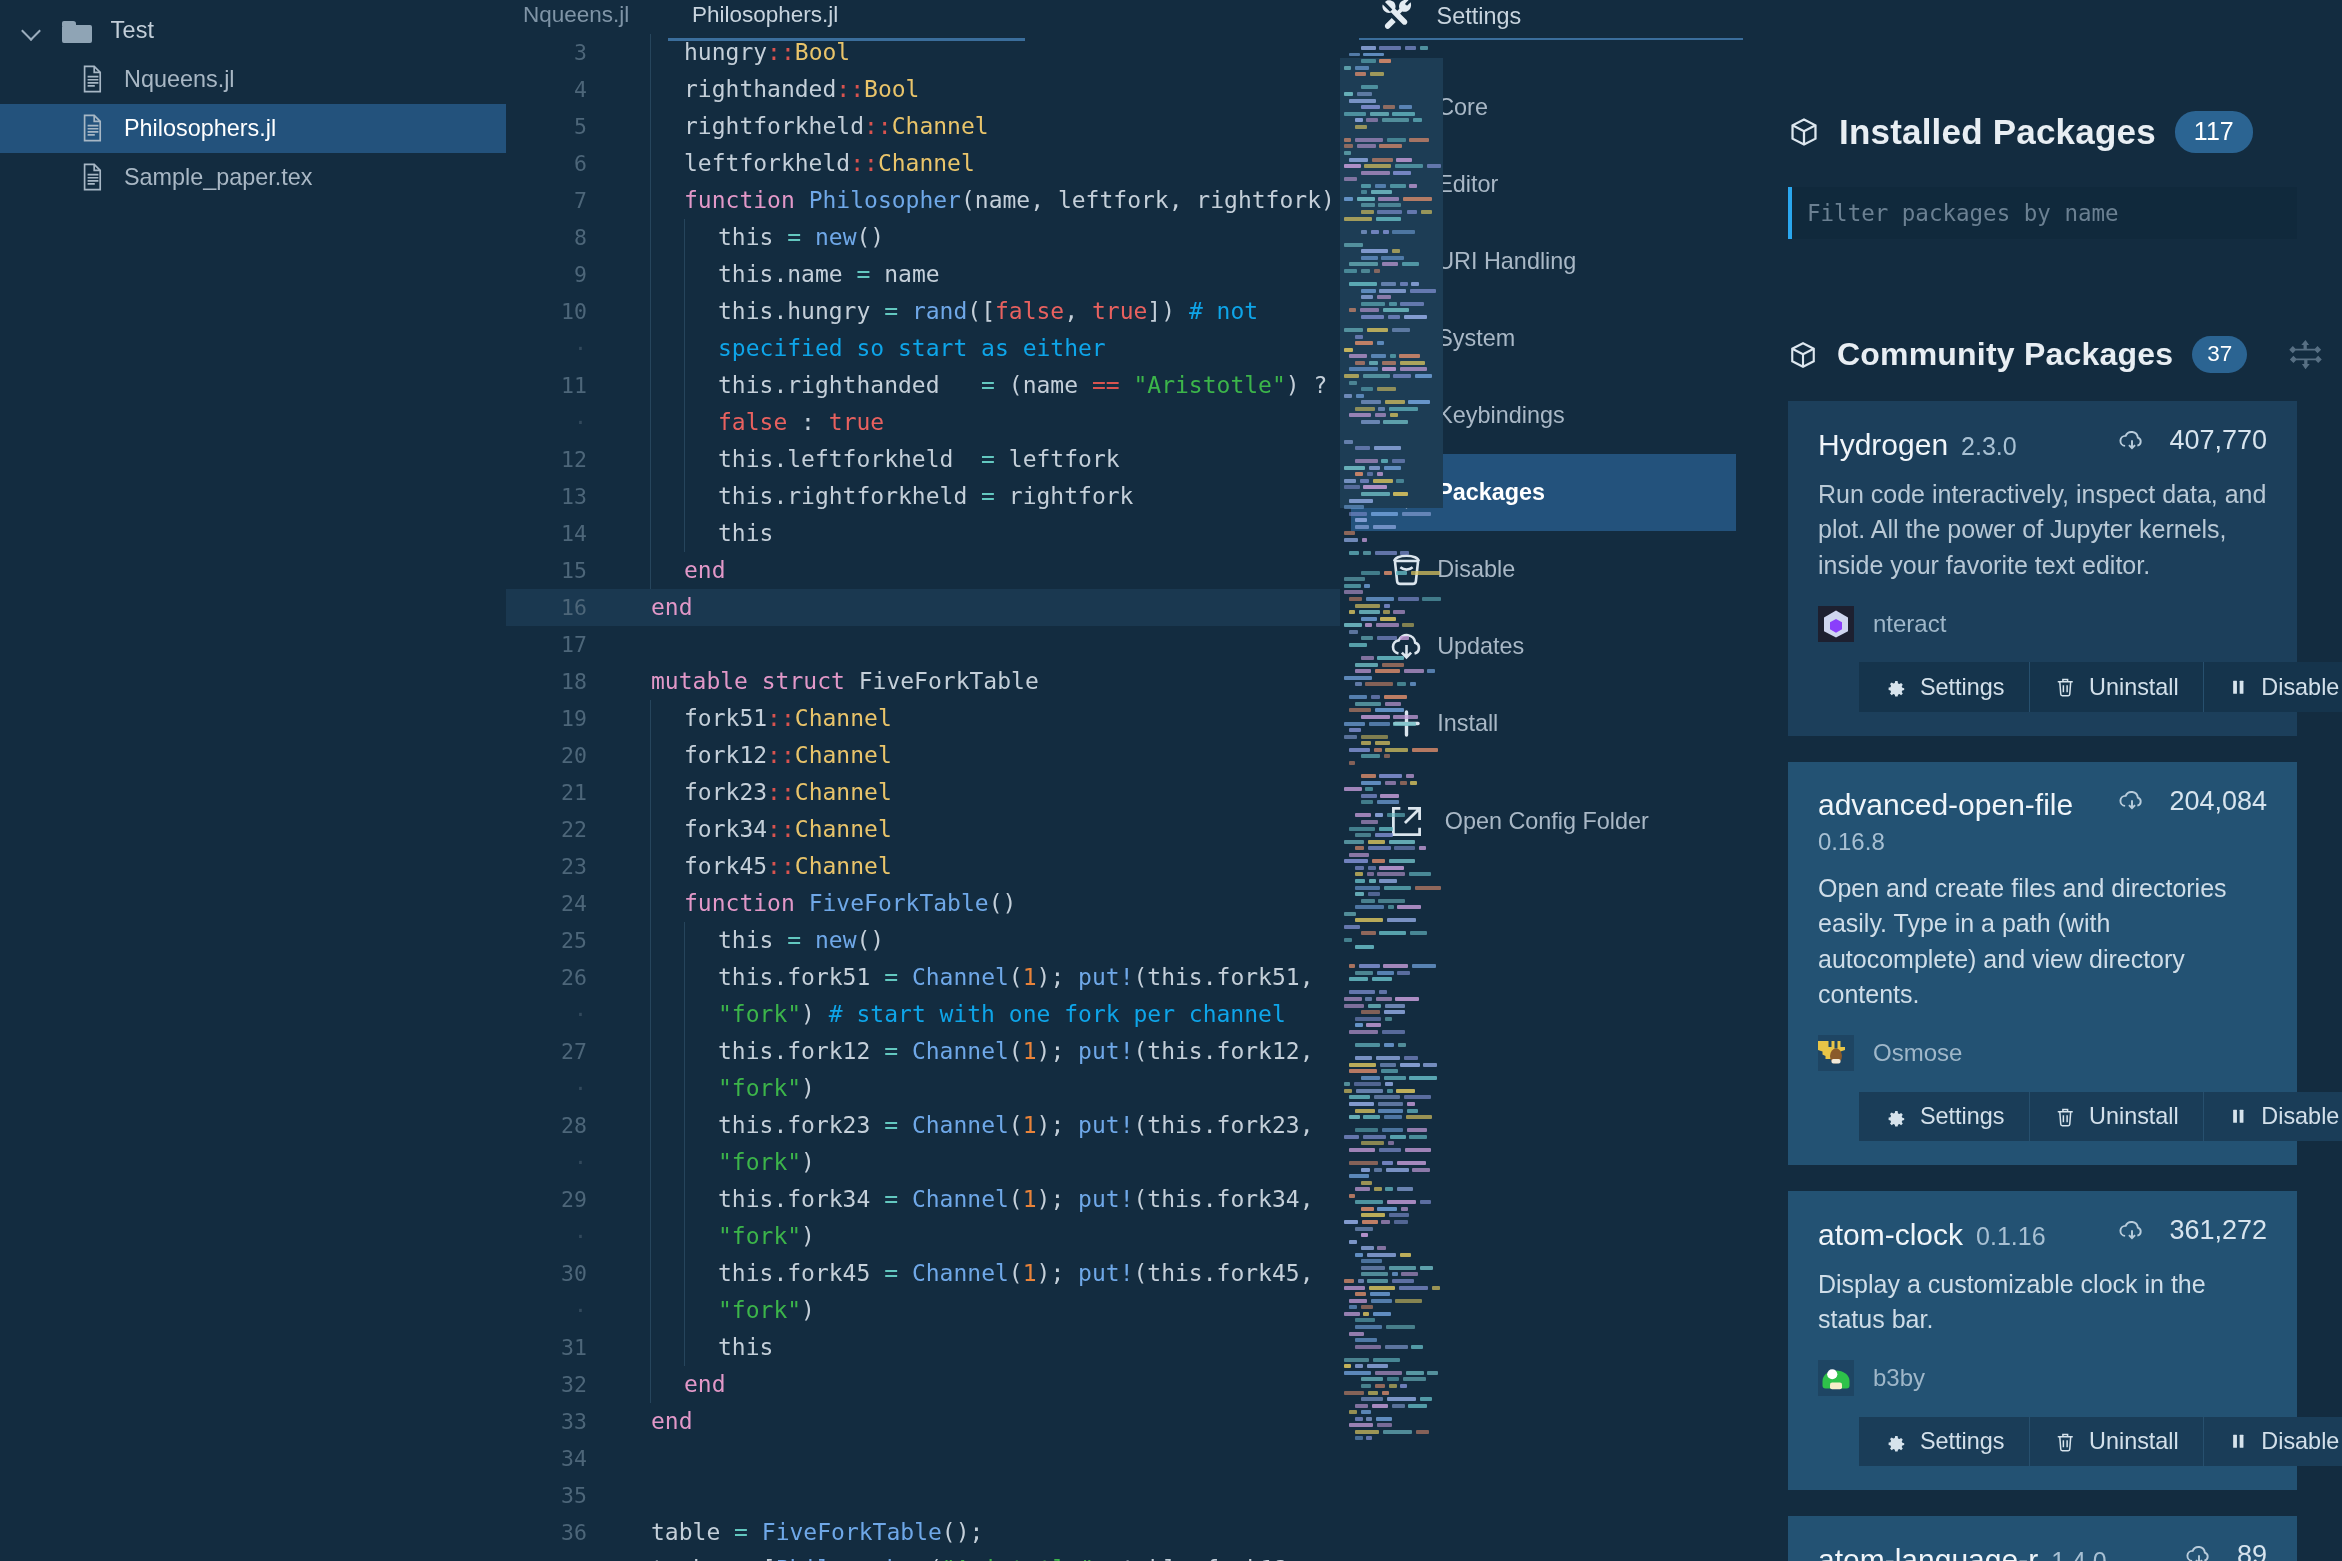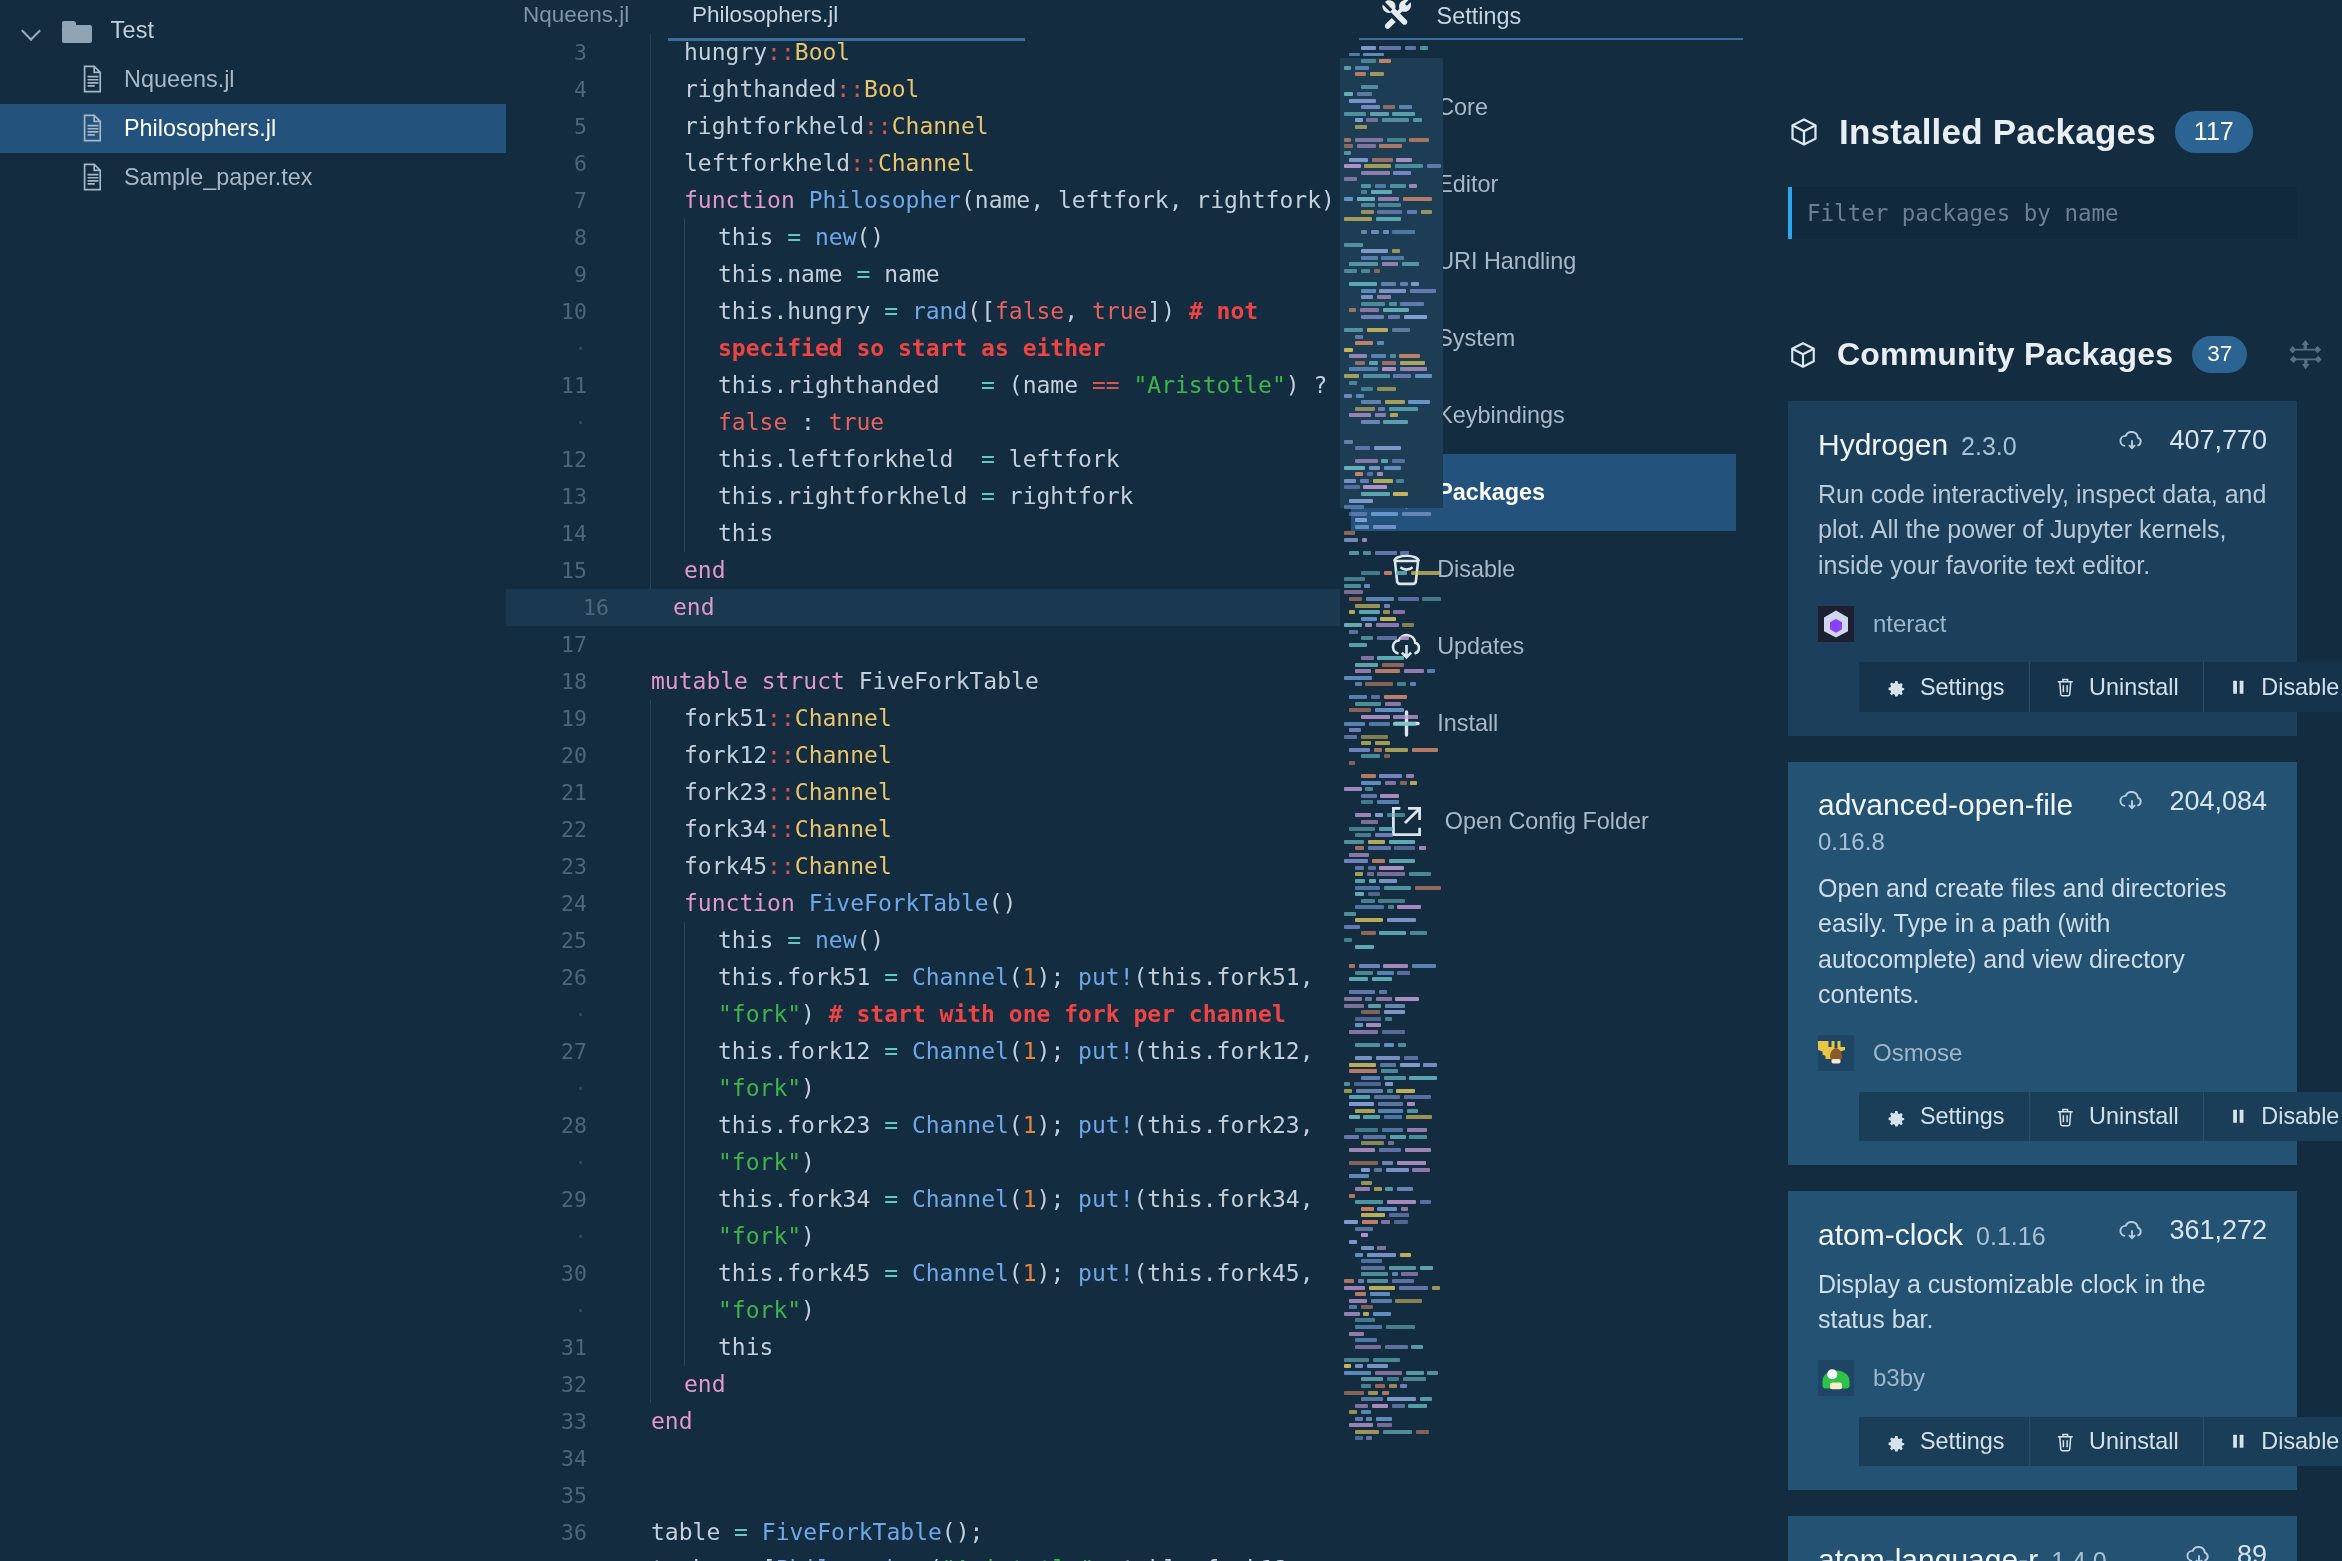--- a/index.html
+++ b/index.html
@@ -71,37 +71,37 @@
   .tab.t1::after {
     content: ""; position: absolute; left: -24px; right: -187px; bottom: -13px;
     height: 2.8px; background: #3b6e9c;
   }
   .code-area {
     position: absolute; top: 34px; left: 0; right: 0; bottom: 0;
     font-family: "DejaVu Sans Mono", monospace;
     font-size: 23px; line-height: 37px;
   }
   .line { display: flex; height: 37px; align-items: center; position: relative; }
-  .line.cursorline { background: #1a3850; padding-left: 22px; }
+  .line.cursorline { background: #1a3850; }
   .ln {
     flex: 0 0 94px; text-align: right; padding-right: 13px;
     color: #4d6679; font-size: 21.5px;
     font-family: "DejaVu Sans Mono", monospace;
   }
   .ln.soft { color: #32495c; }
   .gutter-sep { flex: 0 0 17px; }
   .code { white-space: pre; color: #c4cfd9; }
   
   .kw  { color: #e298c8; }
   .fn  { color: #6fa8e8; text-align: center; }
   .typ { color: #e9c46a; }
   .op  { color: #d9534f; }
   .eq  { color: #63c8c0; }
   .str { color: #3cb54a; }
-  .cmt { color: #ef4444; font-weight: bold; }
+  .cmt { color: #0ea5e9; }
   .num { color: #e8833a; }
   .bool{ color: #e8615f; }
   .pln { color: #c4cfd9; }
   .indent-guide {
     position: absolute; top: 0; bottom: 0; width: 0.9px; background: #26455c;
   }
 
   
   .minimap {
     position: absolute; top: 32px; left: 0; width: 103px; bottom: 0;

